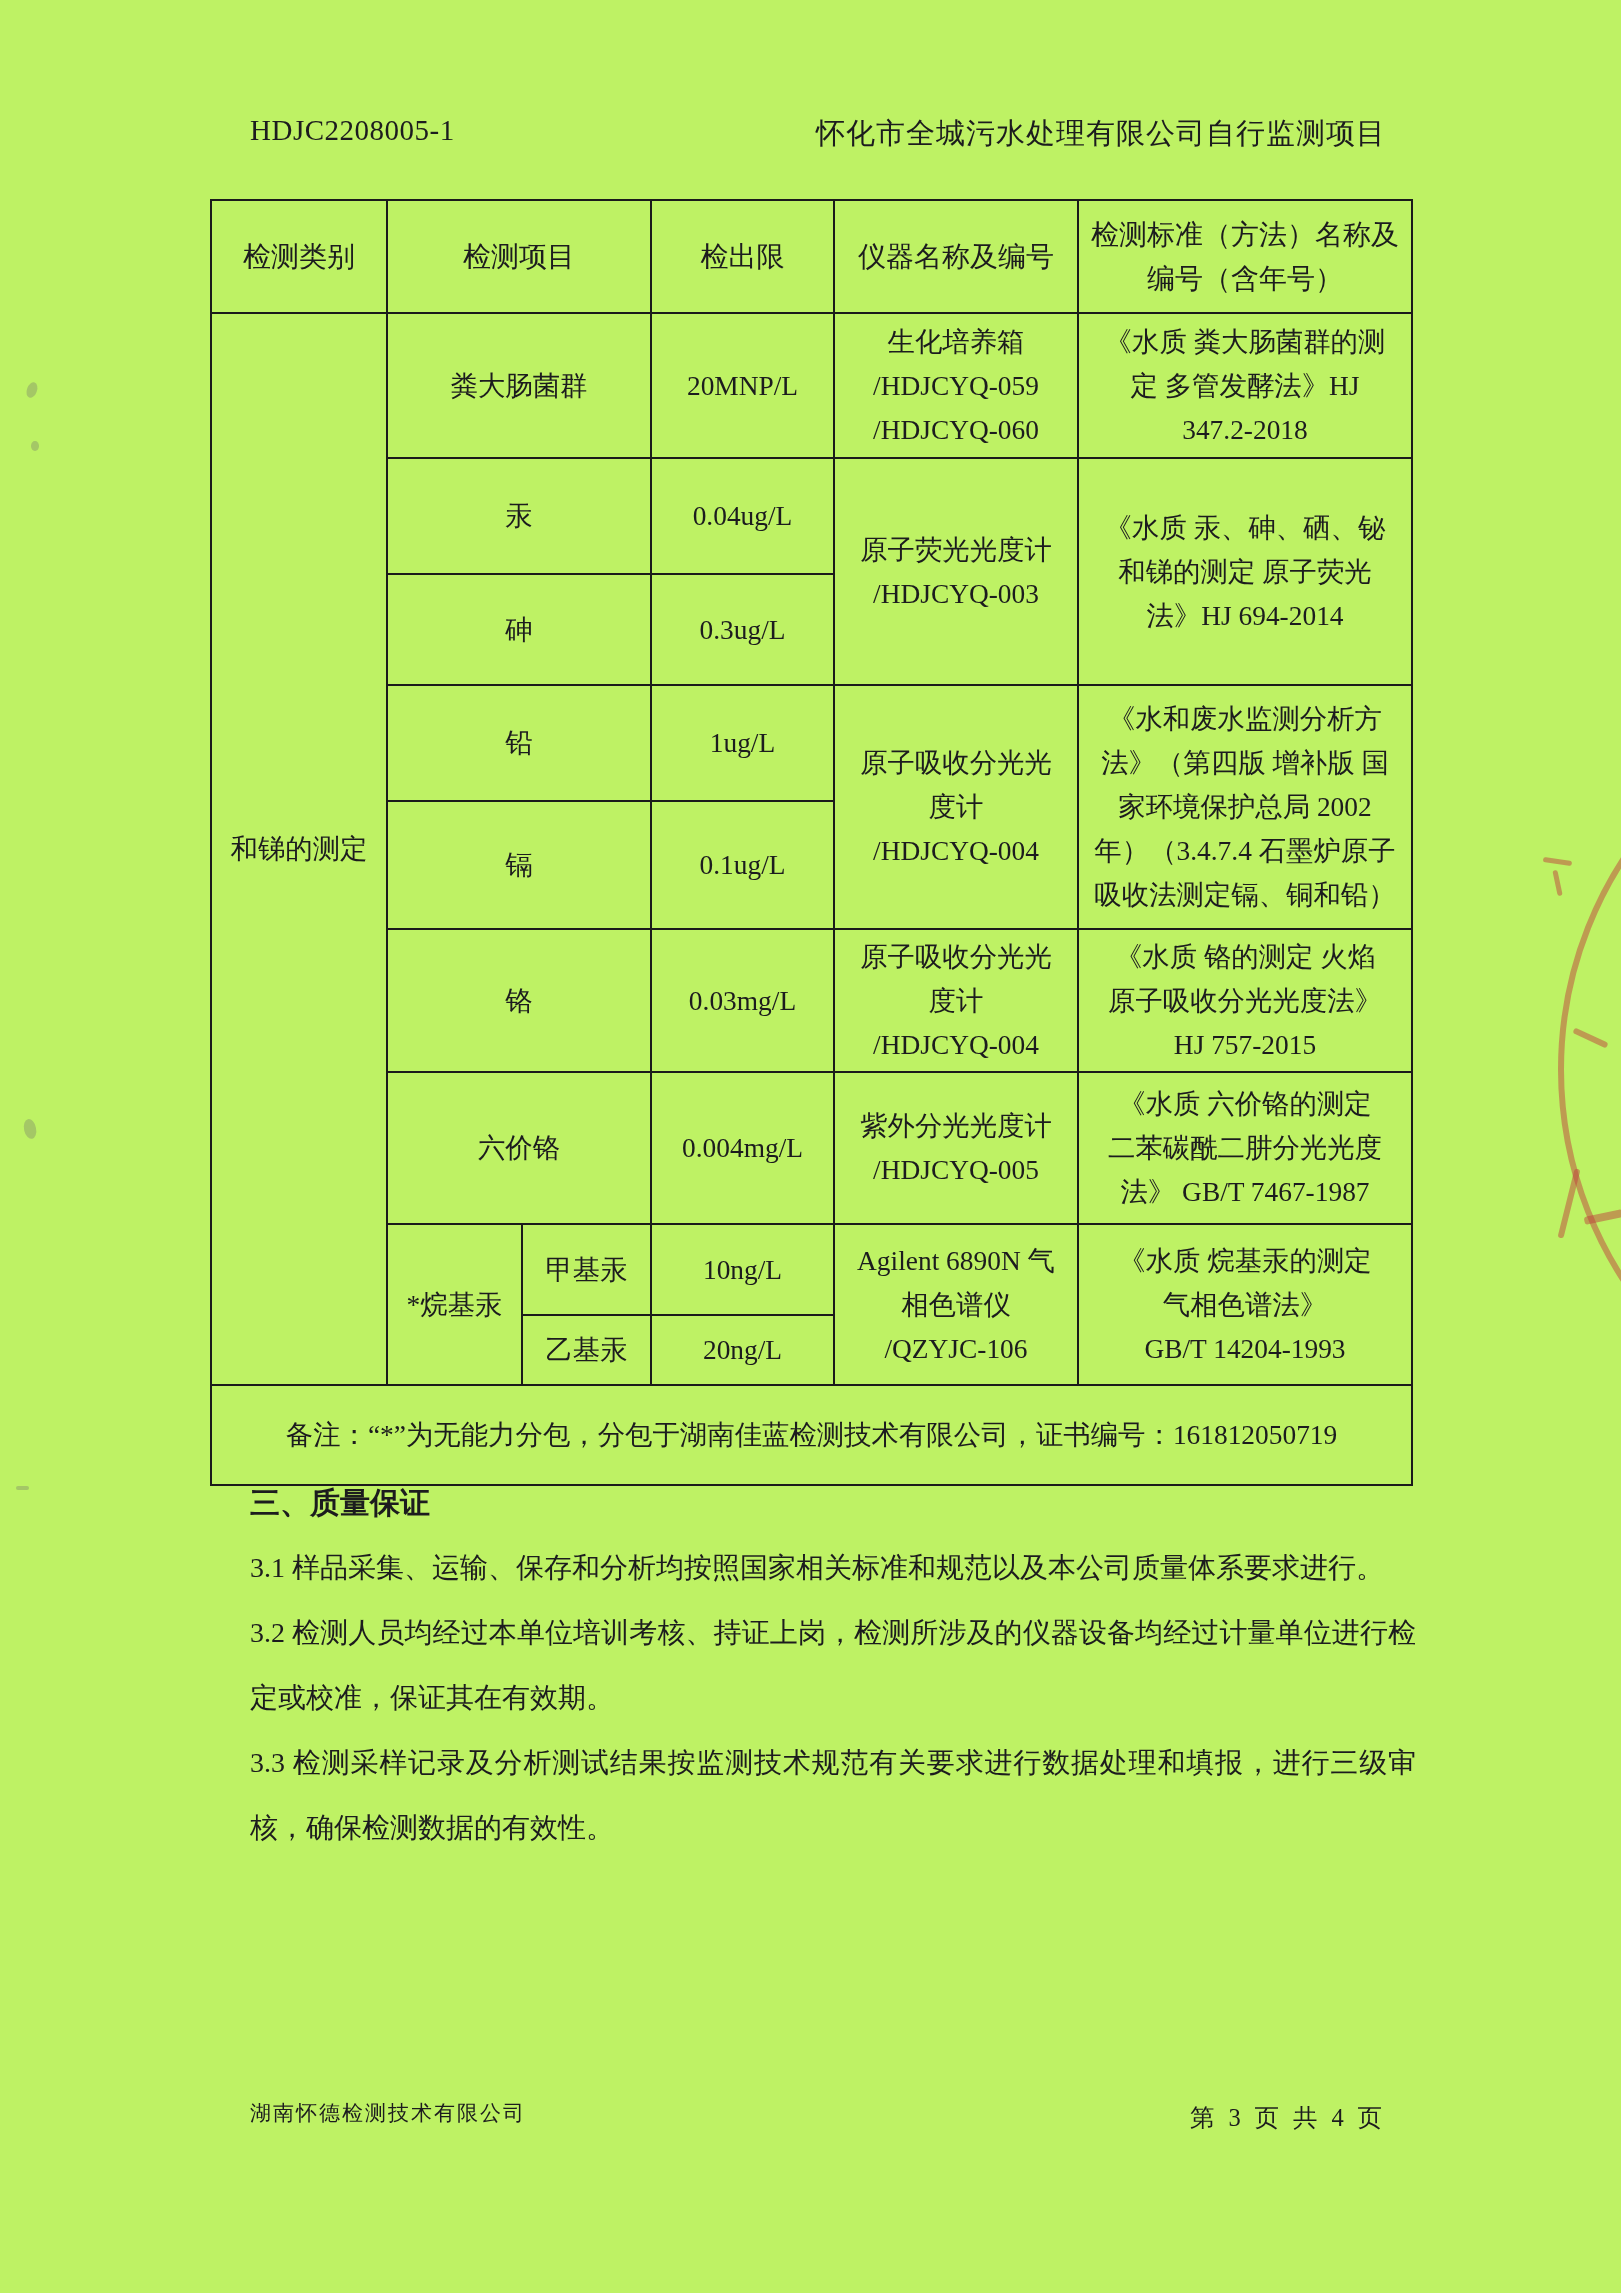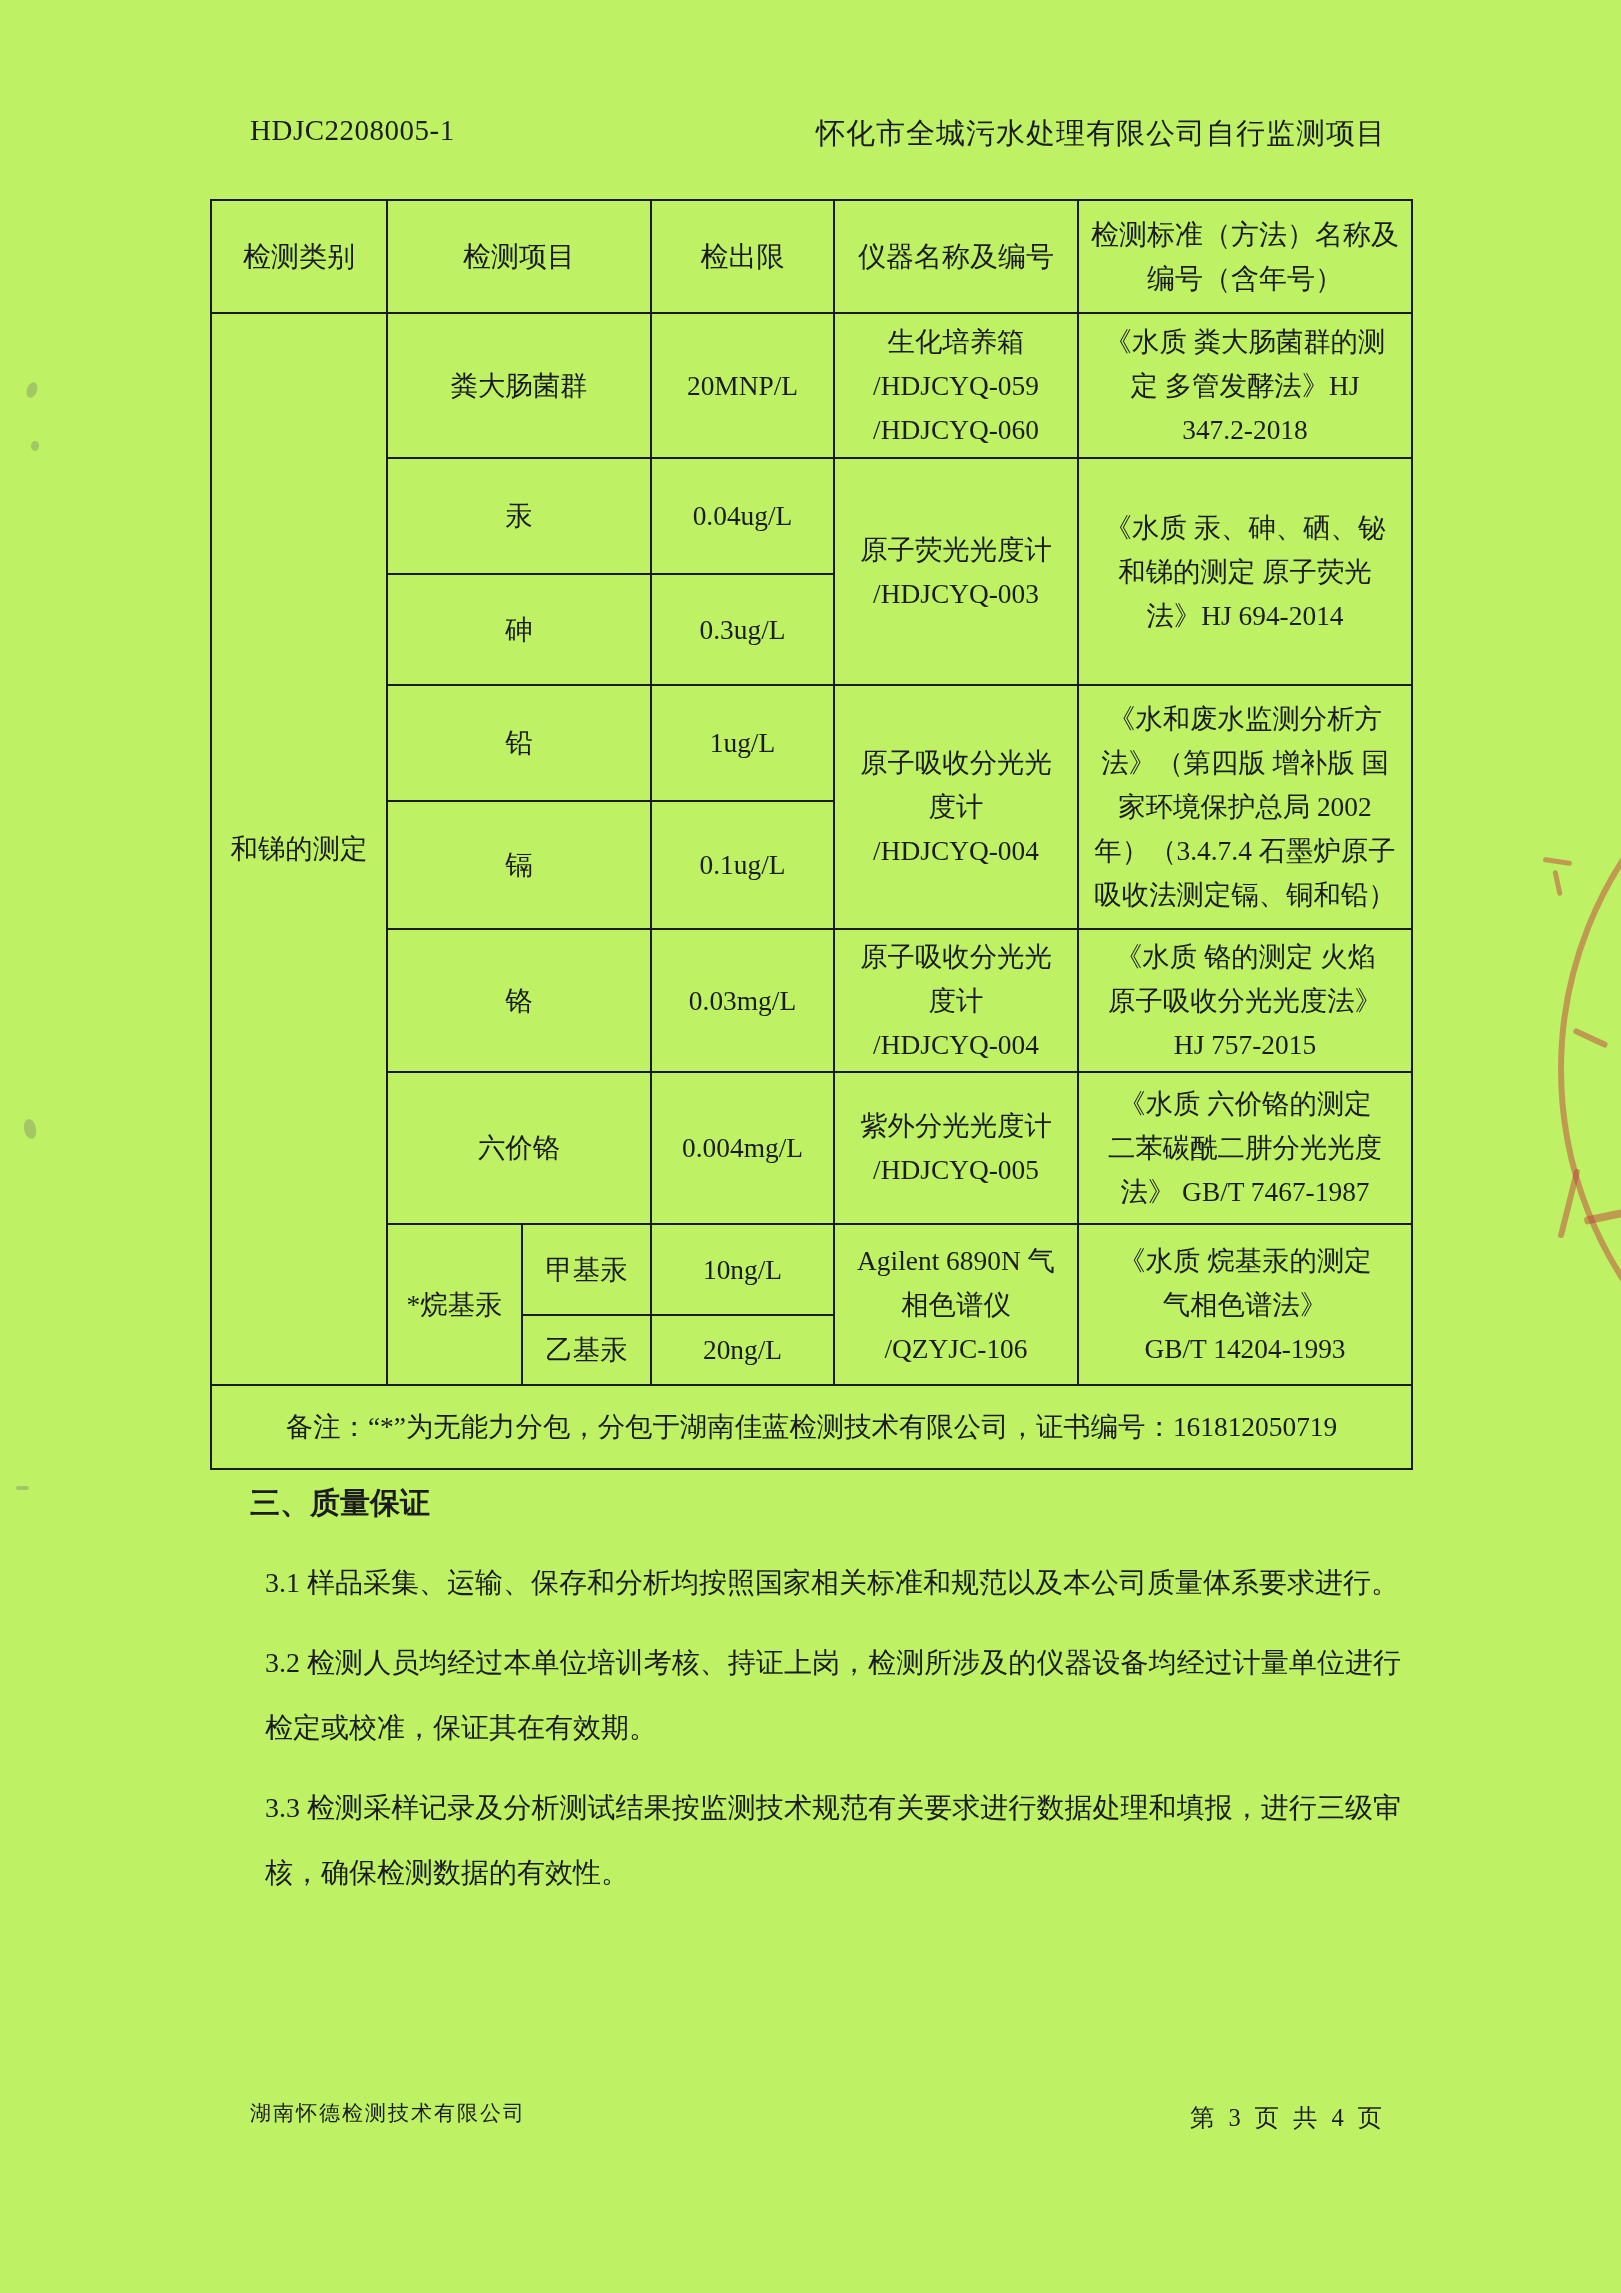--- a/index.html
+++ b/index.html
@@ -28,21 +28,21 @@
     padding:2px 5.9px;
     white-space:pre-line;
     word-break:break-word;
   }
   tr.thr td{font-size:28px;}
   td.note{text-align:left;padding-left:21.6px;white-space:normal;}
 
   
   .qa{position:absolute;left:250px;top:1470px;width:1166px;font-size:28px;line-height:65px;}
   .qa-title{font-size:30px;font-weight:bold;line-height:65px;}
-  .qa p{margin:15px;text-align:justify;text-justify:inter-ideograph;}
+  .qa p{margin:0;text-align:justify;text-justify:inter-ideograph;}
 
   
   .doc-footer-left{position:absolute;left:250px;top:2099px;font-size:21px;letter-spacing:2px;}
   .doc-footer-right{position:absolute;right:235px;top:2101px;font-size:24.5px;letter-spacing:3.9px;}
 
   
   .stamp-arc{
     position:absolute;left:1558px;top:681px;width:765px;height:765px;
     border-radius:50%;
     border:6.9px solid rgba(191,60,60,.48);
@@ -161,21 +161,21 @@
 /QZYJC-106</td>
         <td rowspan="2">《水质 烷基汞的测定
 气相色谱法》
 GB/T 14204-1993</td>
       </tr>
       <tr style="height:70px">
         <td>乙基汞</td>
         <td>20ng/L</td>
       </tr>
 
-      <tr style="height:84px">
+      <tr style="height:100px">
         <td colspan="6" class="note">备注：“*”为无能力分包，分包于湖南佳蓝检测技术有限公司，证书编号：161812050719</td>
       </tr>
     </tbody>
   </table>
 
   <div class="qa">
     <div class="qa-title">三、质量保证</div>
     <p>3.1 样品采集、运输、保存和分析均按照国家相关标准和规范以及本公司质量体系要求进行。</p>
     <p>3.2 检测人员均经过本单位培训考核、持证上岗，检测所涉及的仪器设备均经过计量单位进行检定或校准，保证其在有效期。</p>
     <p>3.3 检测采样记录及分析测试结果按监测技术规范有关要求进行数据处理和填报，进行三级审核，确保检测数据的有效性。</p>

